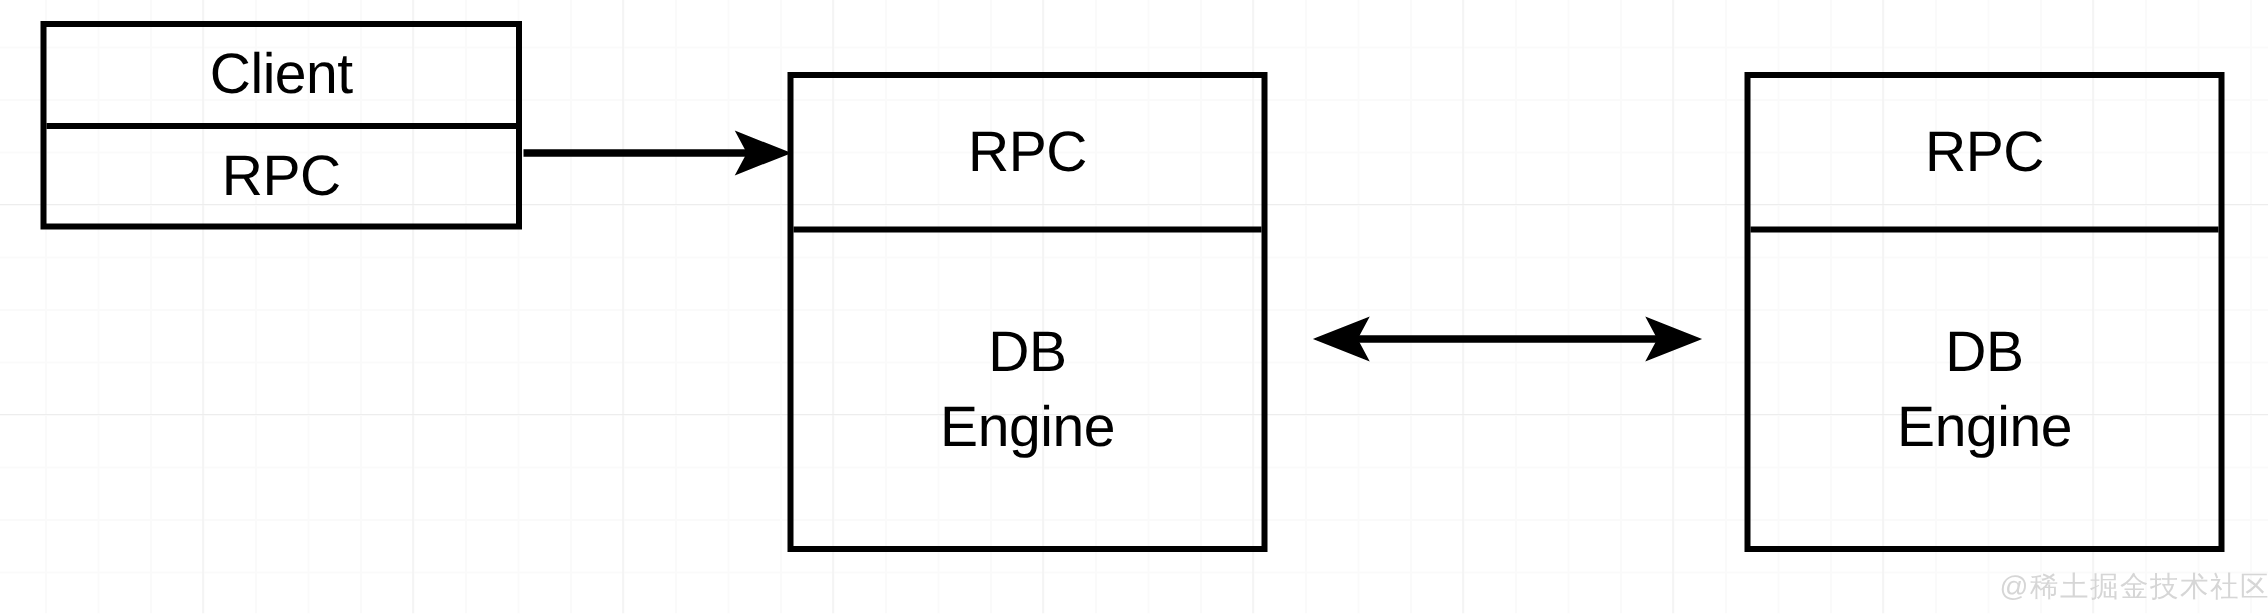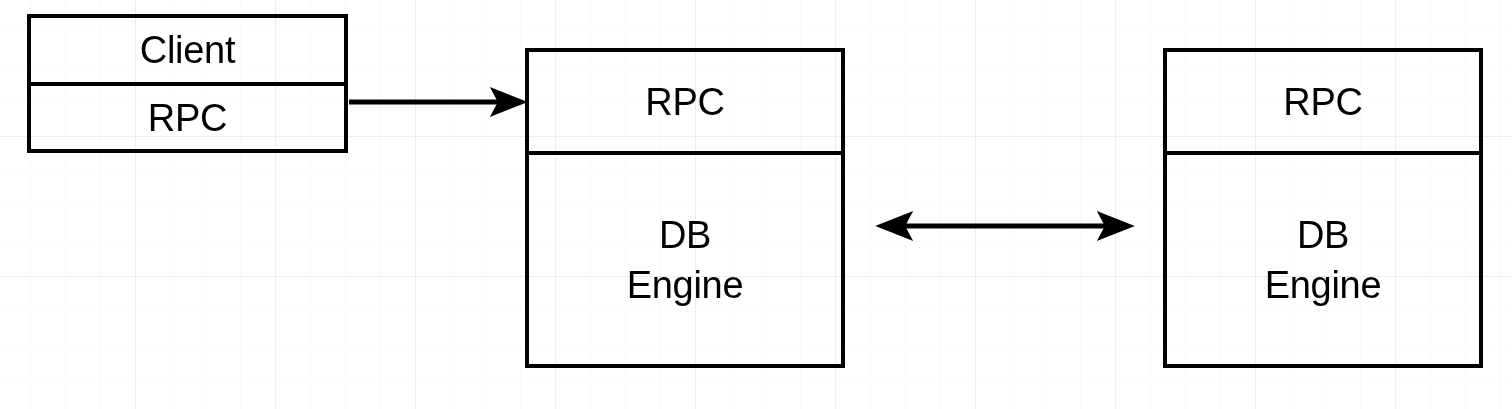--- a/index.html
+++ b/index.html
@@ -117,14 +117,15 @@
     <line x1="9" y1="22" x2="176" y2="22" stroke="#000000" stroke-width="5"></line>
     <path d="M 185 22 L 152 35 L 159 22 L 152 9 Z" fill="#000000" stroke="#000000" stroke-width="2" stroke-linejoin="miter"></path>
   </svg>
 
   <svg class="edge" style="left:870px; top:204px;" width="270" height="45" viewBox="0 0 270 45">
     <line x1="28" y1="22" x2="242" y2="22" stroke="#000000" stroke-width="5"></line>
     <path d="M 8 22 L 41 9 L 34 22 L 41 35 Z" fill="#000000" stroke="#000000" stroke-width="2" stroke-linejoin="miter"></path>
     <path d="M 262 22 L 229 35 L 236 22 L 229 9 Z" fill="#000000" stroke="#000000" stroke-width="2" stroke-linejoin="miter"></path>
   </svg>
 
+  <div class="watermark" style="left:1333px; top:378px;">@稀土掘金技术社区</div>
 
 </div>
 
 </body></html>

